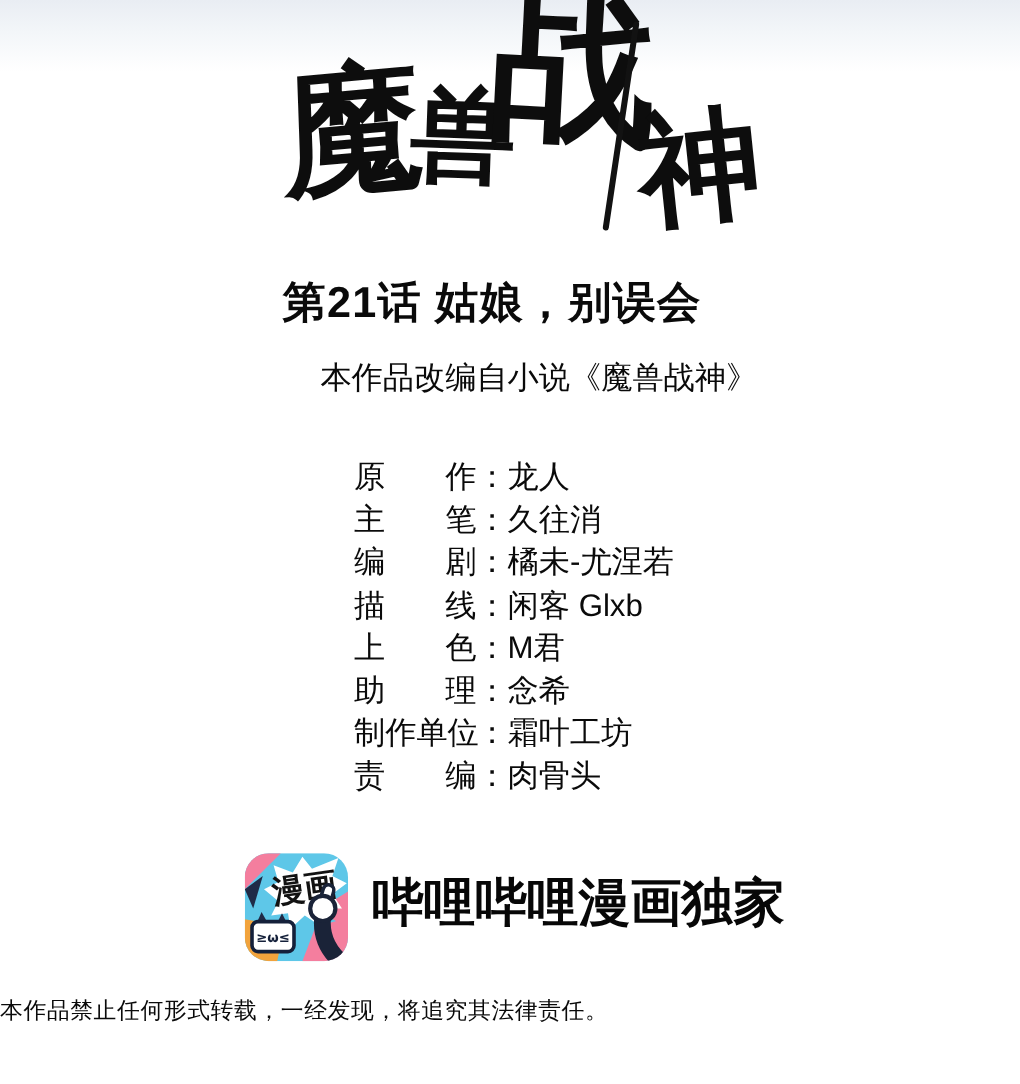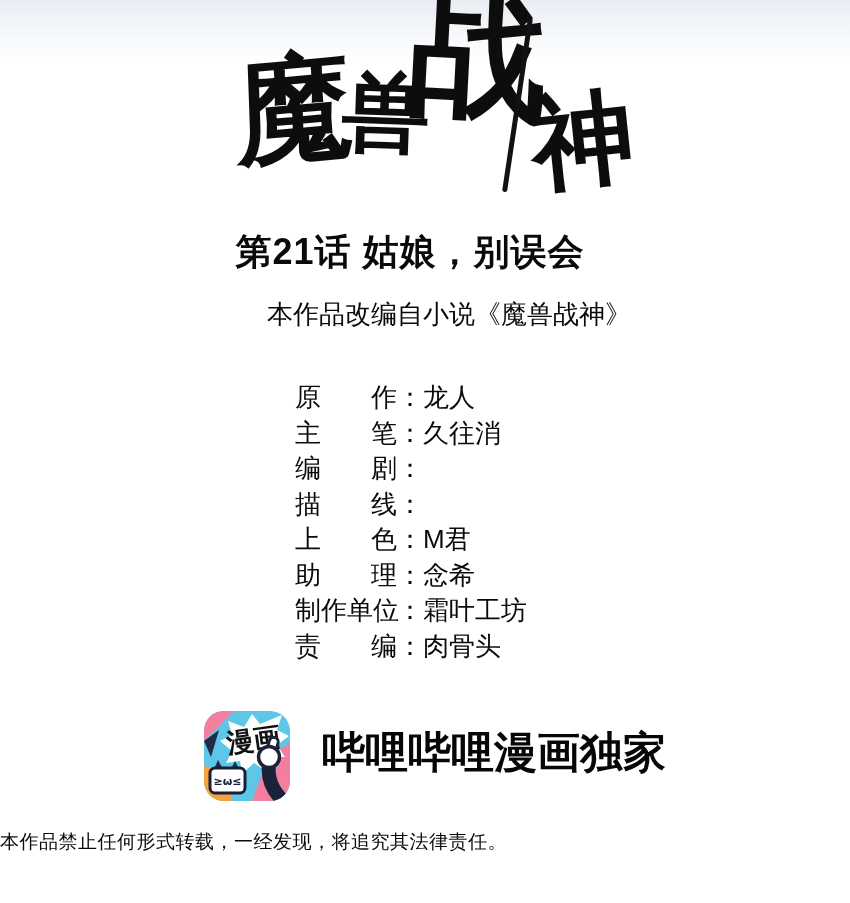--- a/index.html
+++ b/index.html
@@ -53,21 +53,21 @@
   .credit-colon{display:inline-block;width:26px;}
   .credit-cont .credit-value{margin-left:128px;}
 
   
   .brand-row{
     position:absolute;left:204px;top:711px;height:90px;
     display:flex;align-items:center;
   }
   .brand-logo{display:block;flex:0 0 auto;}
   .brand-text{
-    margin-left:32px;margin-top:-6px;
+    margin-left:20px;margin-top:-6px;
     font-family:"Liberation Serif","DejaVu Serif",serif;
     font-weight:bold;font-size:43px;color:#070707;white-space:nowrap;
   }
 
   .disclaimer{
     position:absolute;left:0;top:829px;width:728px;
     text-align:left;font-size:19px;color:#0a0a0a;letter-spacing:0.5px;
   }
 </style>
 </head>
@@ -105,27 +105,29 @@
         </span>
         <span class="credit-colon">：</span>
         <span class="credit-value">久往消</span>
       </div>
       <div class="credit-row">
         <span class="credit-label">
           <span>编</span>
           <span>剧</span>
         </span>
         <span class="credit-colon">：</span>
+        <span class="credit-value">橘未-尤涅若</span>
       </div>
       <div class="credit-row">
         <span class="credit-label">
           <span>描</span>
           <span>线</span>
         </span>
         <span class="credit-colon">：</span>
+        <span class="credit-value">闲客 Glxb</span>
       </div>
       <div class="credit-row">
         <span class="credit-label">
           <span>上</span>
           <span>色</span>
         </span>
         <span class="credit-colon">：</span>
         <span class="credit-value">M君</span>
       </div>
       <div class="credit-row">

